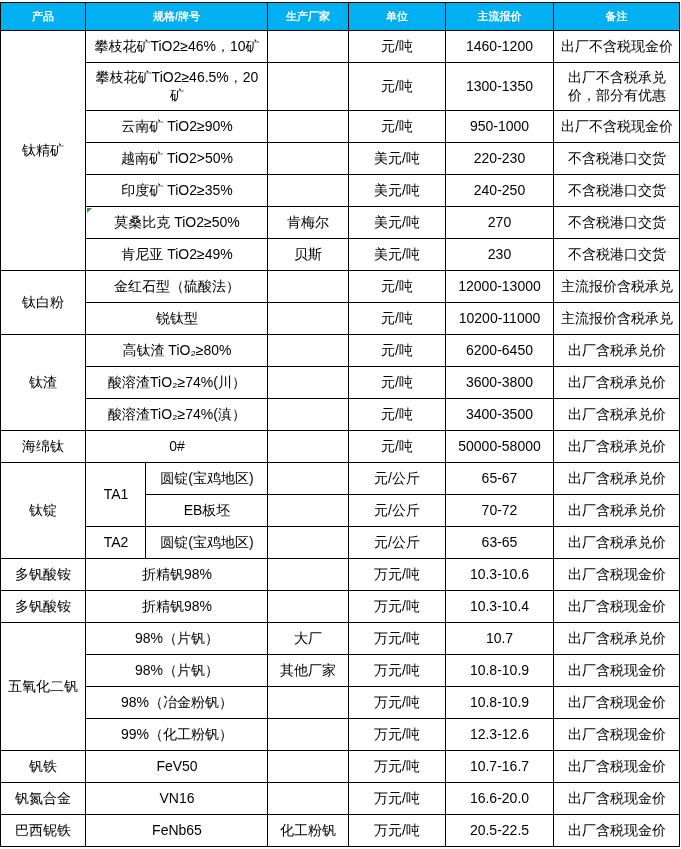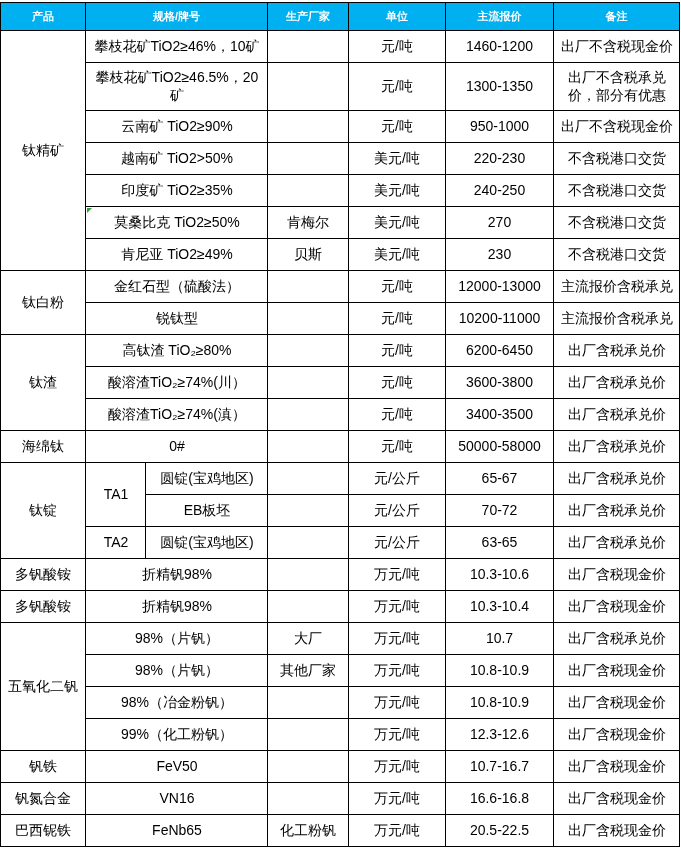--- a/index.html
+++ b/index.html
@@ -250,21 +250,21 @@
       <td class="c"></td>
       <td class="c">万元/吨</td>
       <td class="c">10.7-16.7</td>
       <td class="l">出厂含税现金价</td>
     </tr>
     <tr>
       <td class="c">钒氮合金</td>
       <td colspan="2" class="l">VN16</td>
       <td class="c"></td>
       <td class="c">万元/吨</td>
-      <td class="c">16.6-16.8</td>
+      <td class="c">16.6-20.0</td>
       <td class="l">出厂含税现金价</td>
     </tr>
     <tr>
       <td class="c">巴西铌铁</td>
       <td colspan="2" class="l">FeNb65</td>
       <td class="c">化工粉钒</td>
       <td class="c">万元/吨</td>
       <td class="c">20.5-22.5</td>
       <td class="l">出厂含税现金价</td>
     </tr>

